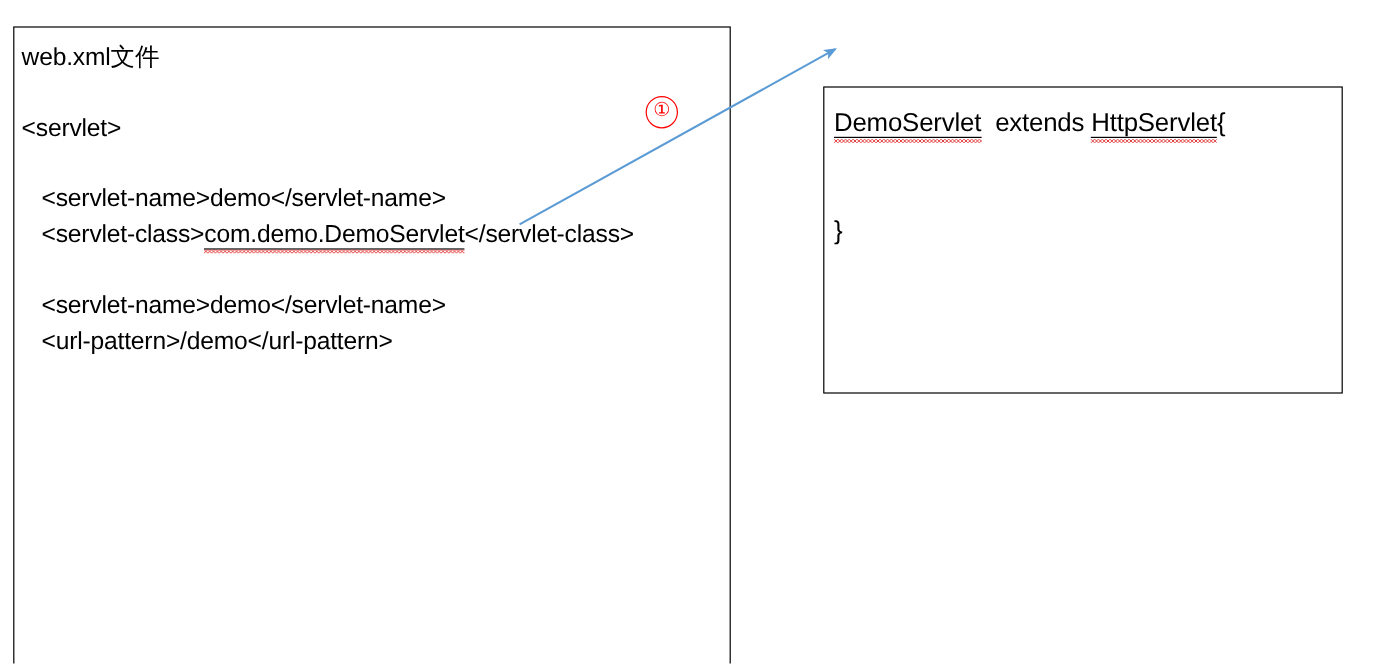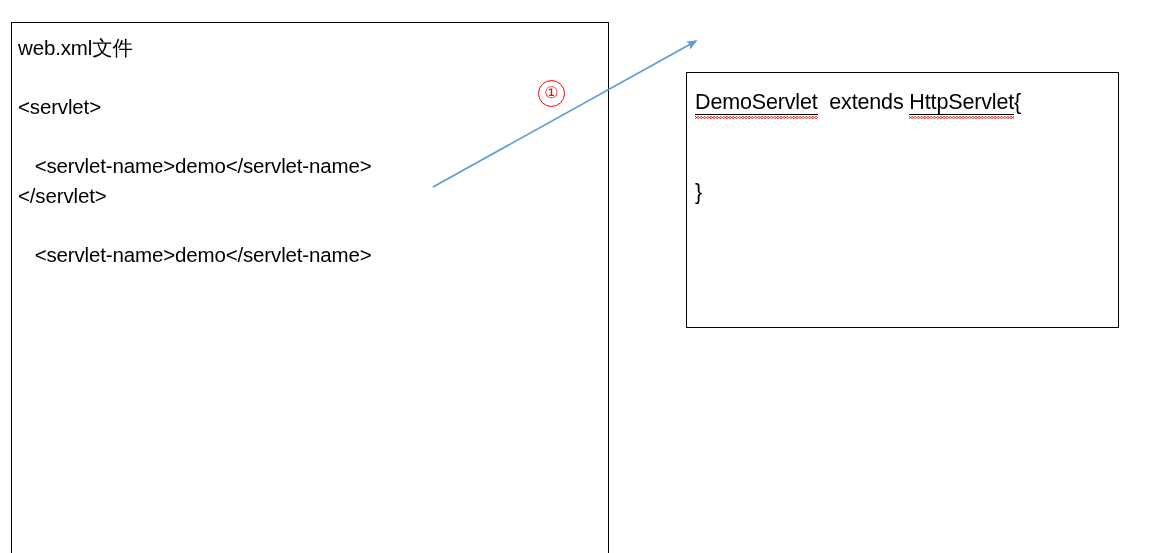--- a/index.html
+++ b/index.html
@@ -125,28 +125,29 @@
     <div class="code-line">web.xml文件</div>
 
     <div class="code-line blank"></div>
 
     <div class="code-line">&lt;servlet&gt;</div>
 
     <div class="code-line blank"></div>
 
     <div class="code-line">   &lt;servlet-name&gt;demo&lt;/servlet-name&gt;</div>
 
+    <div class="code-line"><span>   &lt;servlet-class&gt;</span><span class="flagged">com.demo.DemoServlet</span><span>&lt;/servlet-class&gt;</span></div>
 
-    <div class="code-line">&lt;/servlet&gt;</div>
 
     <div class="code-line blank"></div>
 
 
     <div class="code-line">   &lt;servlet-name&gt;demo&lt;/servlet-name&gt;</div>
 
+    <div class="code-line">   &lt;url-pattern&gt;/demo&lt;/url-pattern&gt;</div>
 
 
   </div>
 </div>
 
 <div class="box" id="right-box">
   <div class="code-block" id="right-code">
 
     <div class="code-line"><span class="flagged">DemoServlet</span><span>  extends </span><span class="flagged">HttpServlet</span><span>{</span></div>
 

